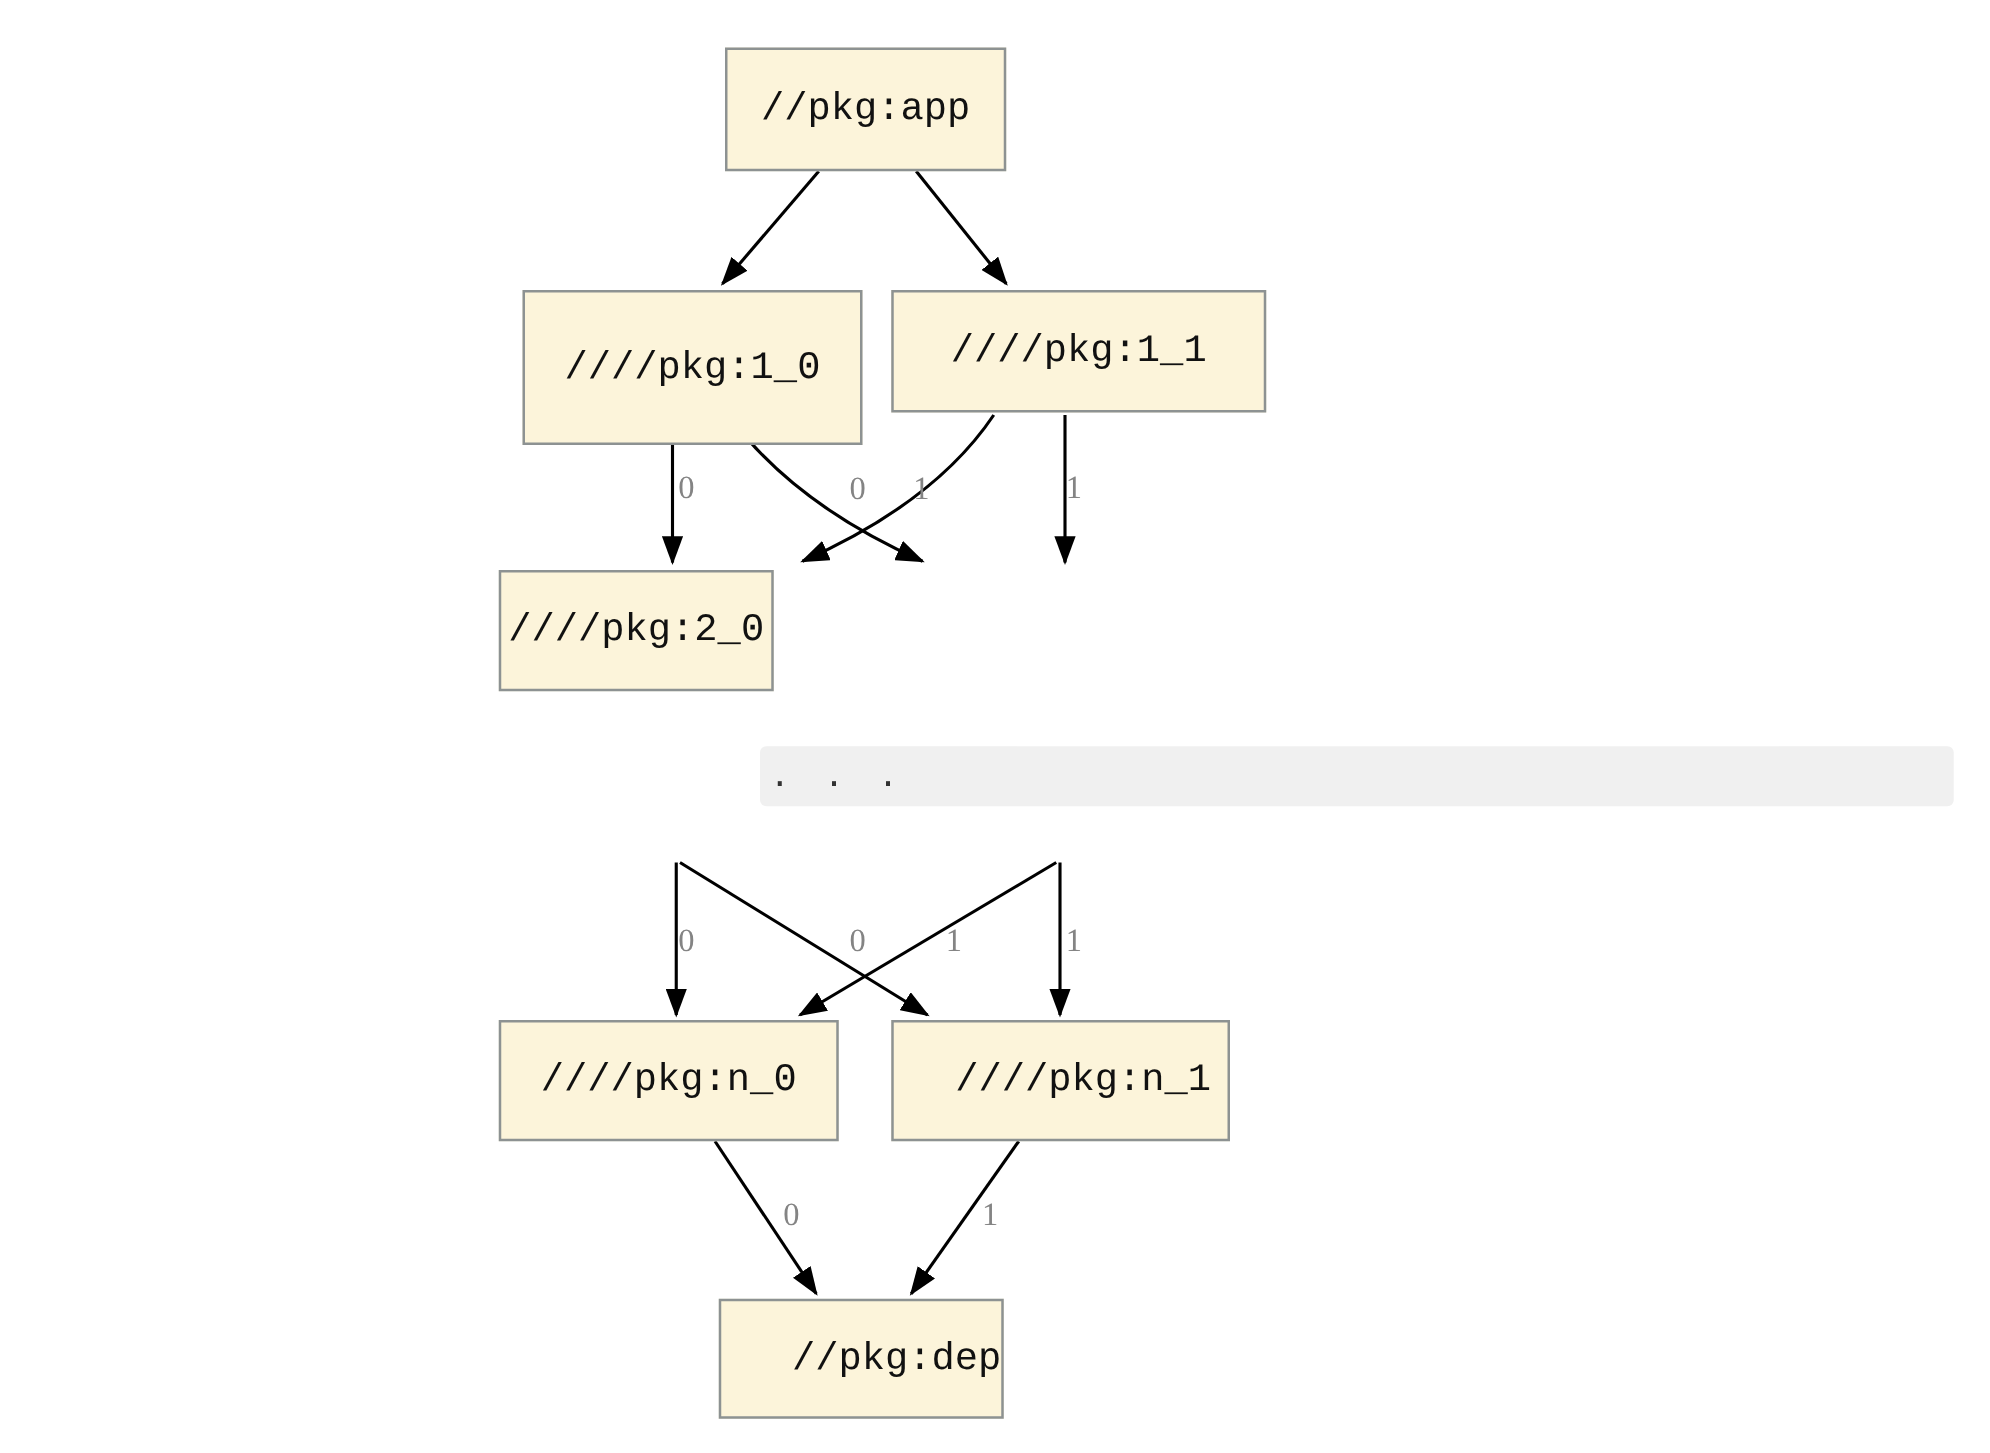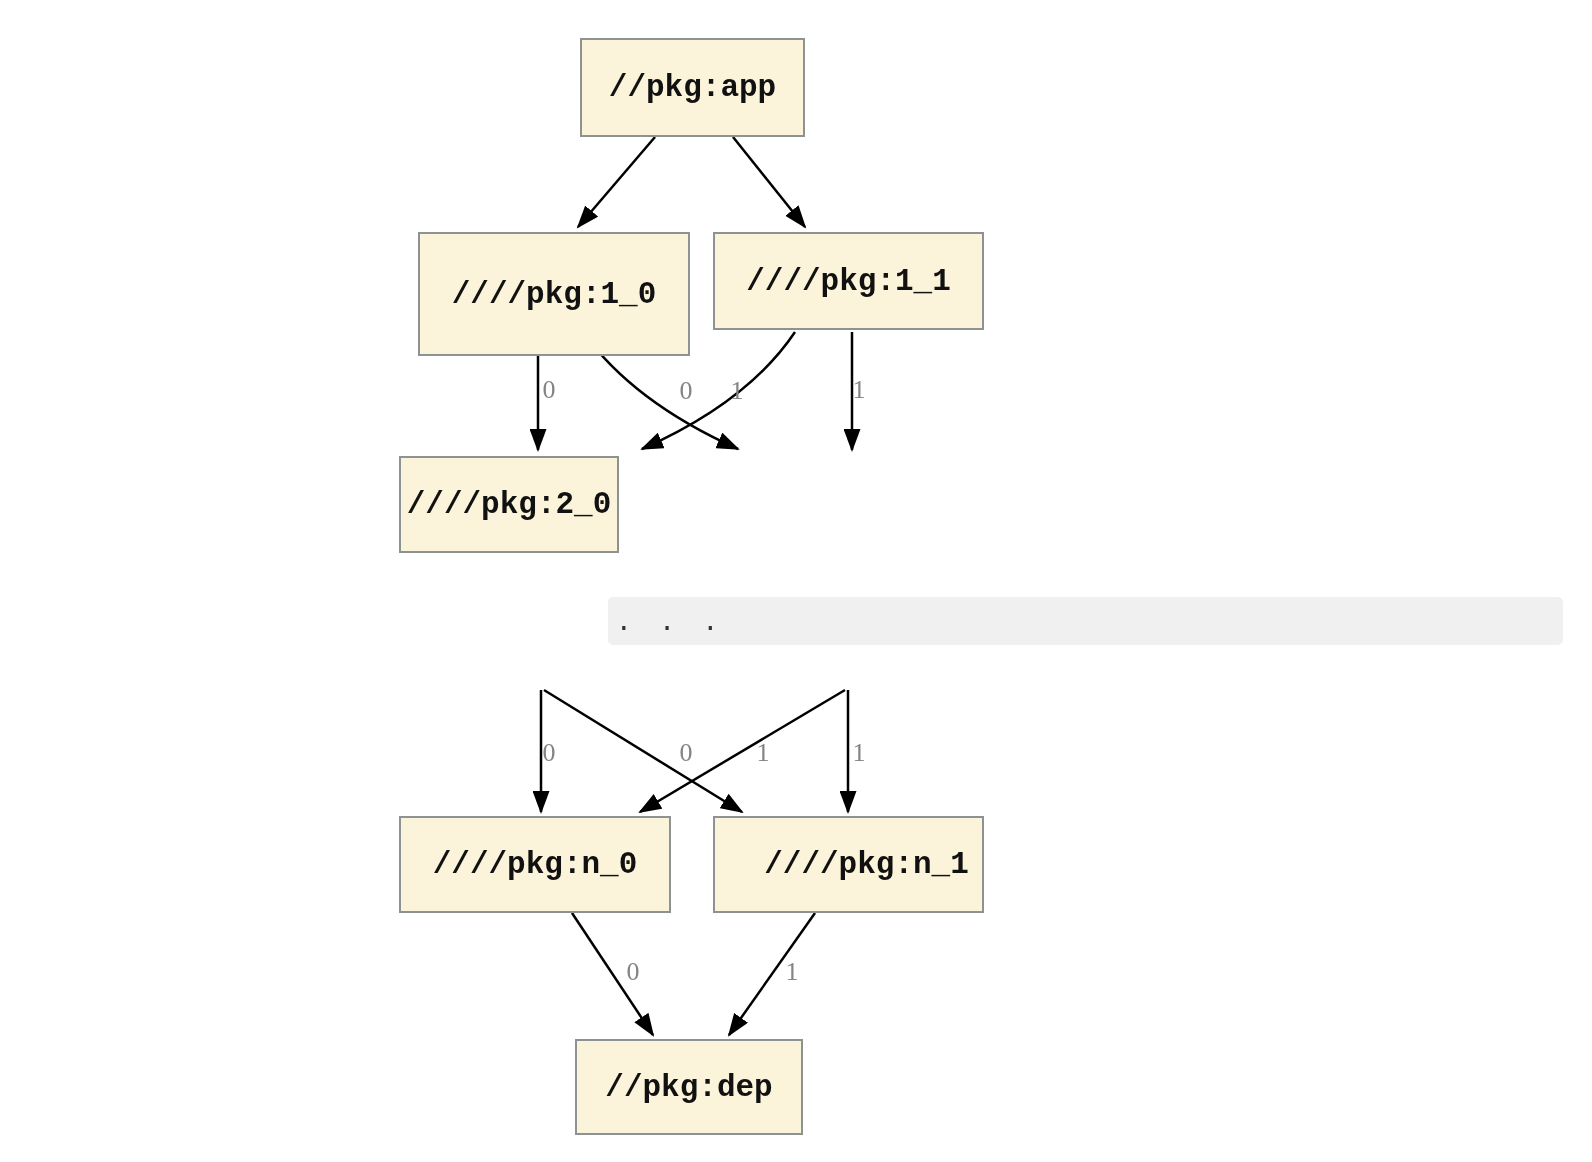--- a/index.html
+++ b/index.html
@@ -6,21 +6,21 @@
   body { width:1592px; height:1162px; position:relative; font-family:"Liberation Sans", sans-serif; }
   .canvas { position:absolute; left:0; top:0; width:1592px; height:1162px; }
   .edge-layer { position:absolute; left:0; top:0; width:1592px; height:1162px; }
   .node {
     position:absolute;
     background:#fcf4da;
     border:2px solid #8d9292;
     box-sizing:border-box;
     display:flex; align-items:center; justify-content:center;
     font-family:"Liberation Mono", monospace;
-    font-weight:bold;
+    font-weight:normal;
     font-size:31px;
     color:#111111;
     white-space:nowrap;
   }
   .edge-label {
     position:absolute;
     transform:translate(-50%,-50%);
     font-family:"Liberation Serif", serif;
     font-size:26px;
     color:#848484;
@@ -73,38 +73,38 @@
   </svg>
 
   <div class="node" style="left:580px; top:38px;  width:225px; height:99px;">
     <span>//pkg:app</span>
   </div>
 
   <div class="node" style="left:399px; top:232px; width:272px; height:124px;margin-left:19px;">
     <span>////pkg:1_0</span>
   </div>
 
-  <div class="node" style="left:713px; top:232px; width:271px; height:98px;">
+  <div class="node" style="left:713px; top:232px; width:300px; height:98px;">
     <span>////pkg:1_1</span>
   </div>
 
   <div class="node" style="left:399px; top:456px; width:220px; height:97px;">
     <span>////pkg:2_0</span>
   </div>
 
 
   <div class="node" style="left:399px; top:816px; width:272px; height:97px;text-align:right;">
     <span>////pkg:n_0</span>
   </div>
 
   <div class="node" style="left:713px; top:816px; width:271px; height:97px;padding-left:36px;">
     <span>////pkg:n_1</span>
   </div>
 
-  <div class="node" style="left:575px; top:1039px; width:228px; height:96px;">
+  <div class="node" style="left:575px; top:1039px; width:228px; height:96px;justify-content:flex-end;">
     <span>//pkg:dep</span>
   </div>
 
   <div class="band">
     <span class="dots">. . .</span>
   </div>
 
   <span class="edge-label" style="left:549px; top:390px;">0</span>
   <span class="edge-label" style="left:686px; top:391px;">0</span>
   <span class="edge-label" style="left:737px; top:391px;">1</span>

